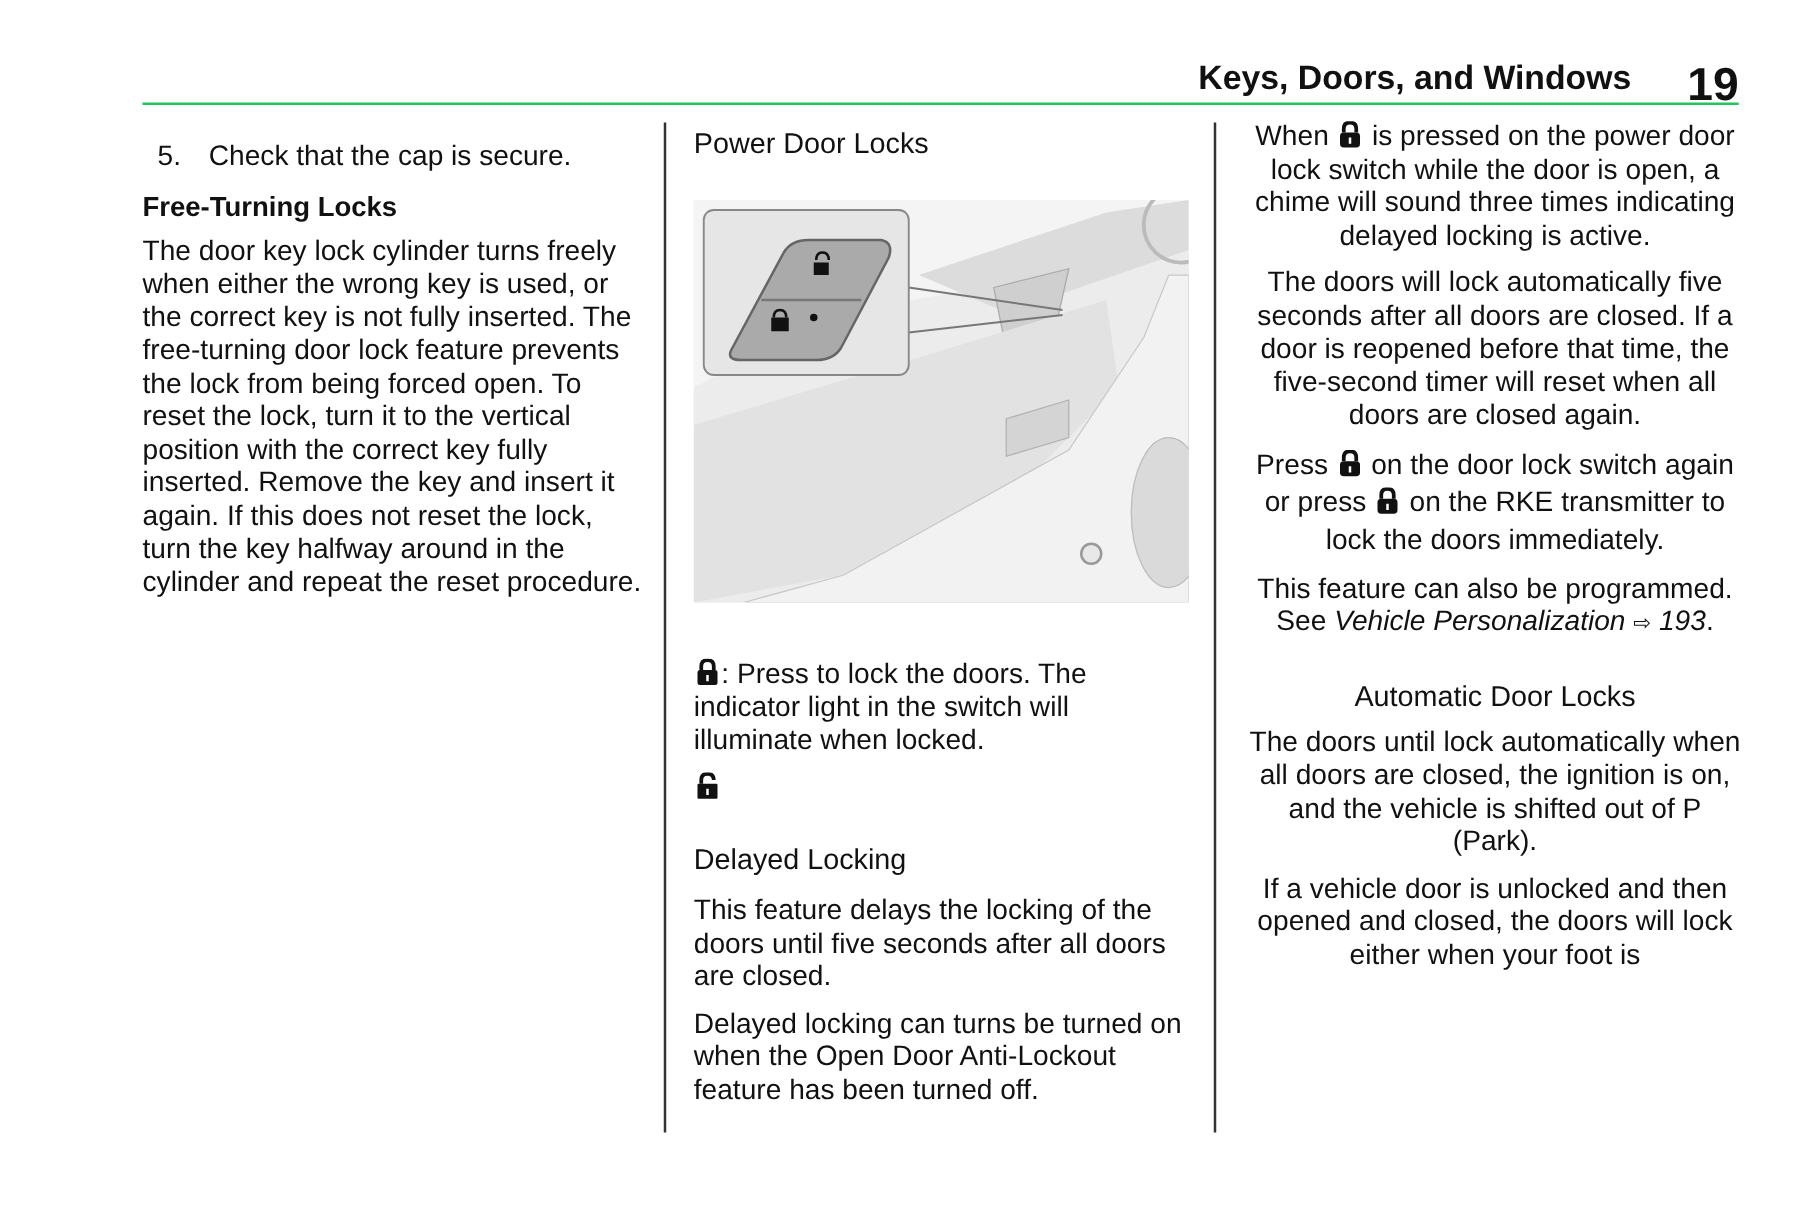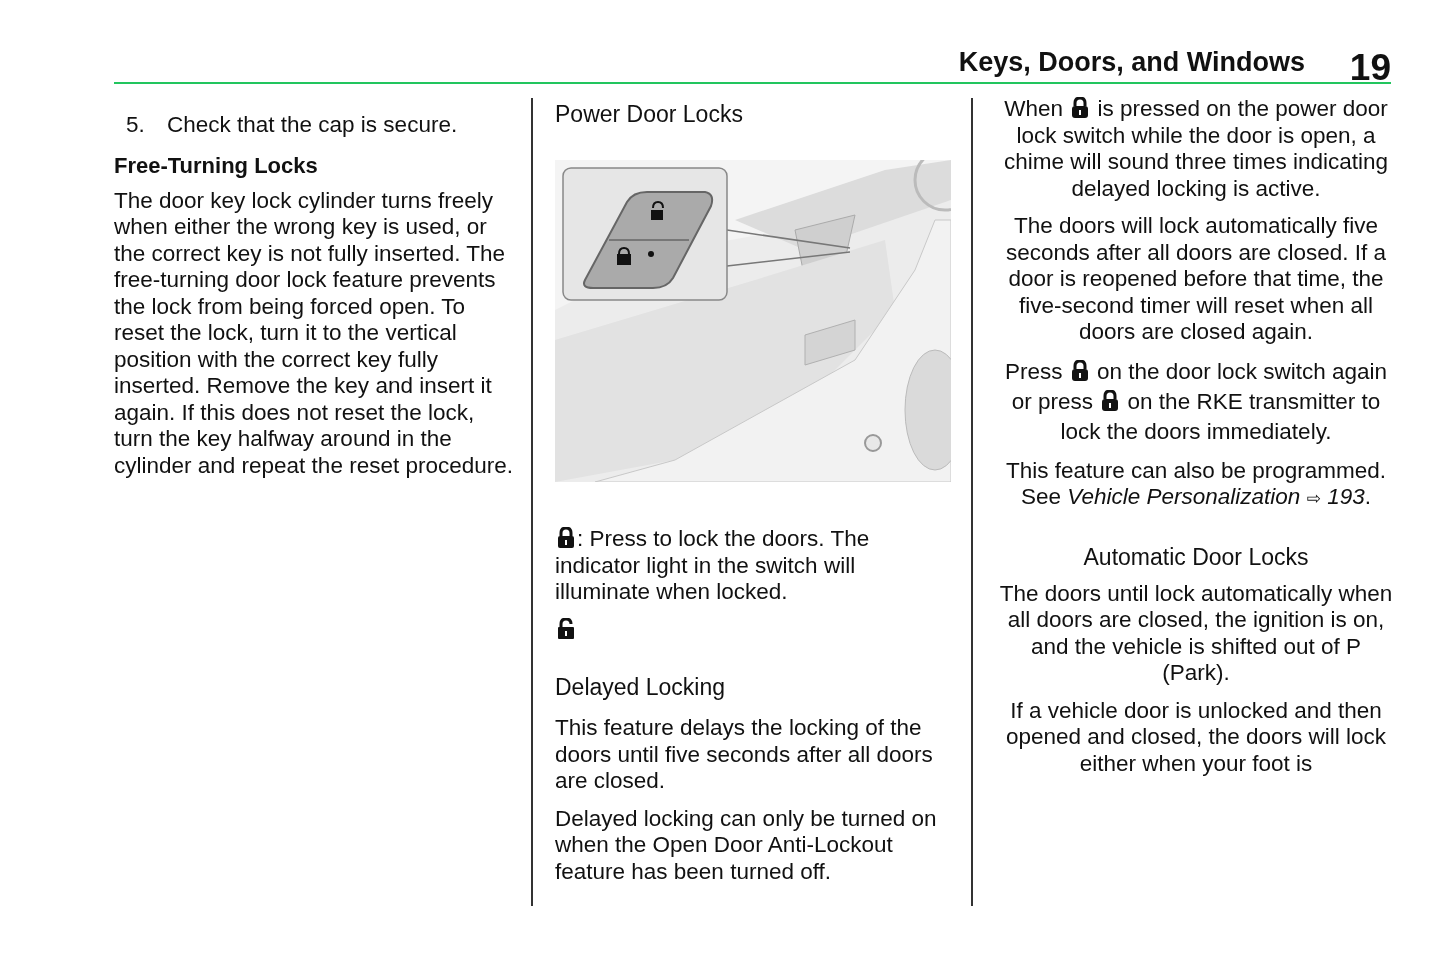--- a/index.html
+++ b/index.html
@@ -96,21 +96,21 @@
       <svg viewBox="0 0 18 22">
           <path d="M4 9 V6 Q4 1 9 1 Q14 1 14 6" fill="none" stroke="#111" stroke-width="3"></path>
           <rect x="1" y="9" width="16" height="12" rx="1" fill="#111"></rect>
           <rect x="8" y="13" width="2" height="5" fill="#fff"></rect>
         </svg>
     </span>
   </p>
 
   <h2 style="margin-top:26px">Delayed Locking</h2>
   <p>This feature delays the locking of the doors until five seconds after all doors are closed.</p>
-  <p>Delayed locking can only be turned on when the Open Door Anti-Lockout feature has been turned off.</p>
+  <p>Delayed locking can turns be turned on when the Open Door Anti-Lockout feature has been turned off.</p>
 </div>
 
 <div class="col col3">
   <p>
     <span>When</span>
     <span class="lockicon">
       <svg viewBox="0 0 18 22">
           <path d="M4 9 V6 Q4 1 9 1 Q14 1 14 6 V9" fill="none" stroke="#111" stroke-width="3"></path>
           <rect x="1" y="9" width="16" height="12" rx="3" fill="#111"></rect>
           <rect x="8" y="13" width="2" height="5" fill="#fff"></rect>

